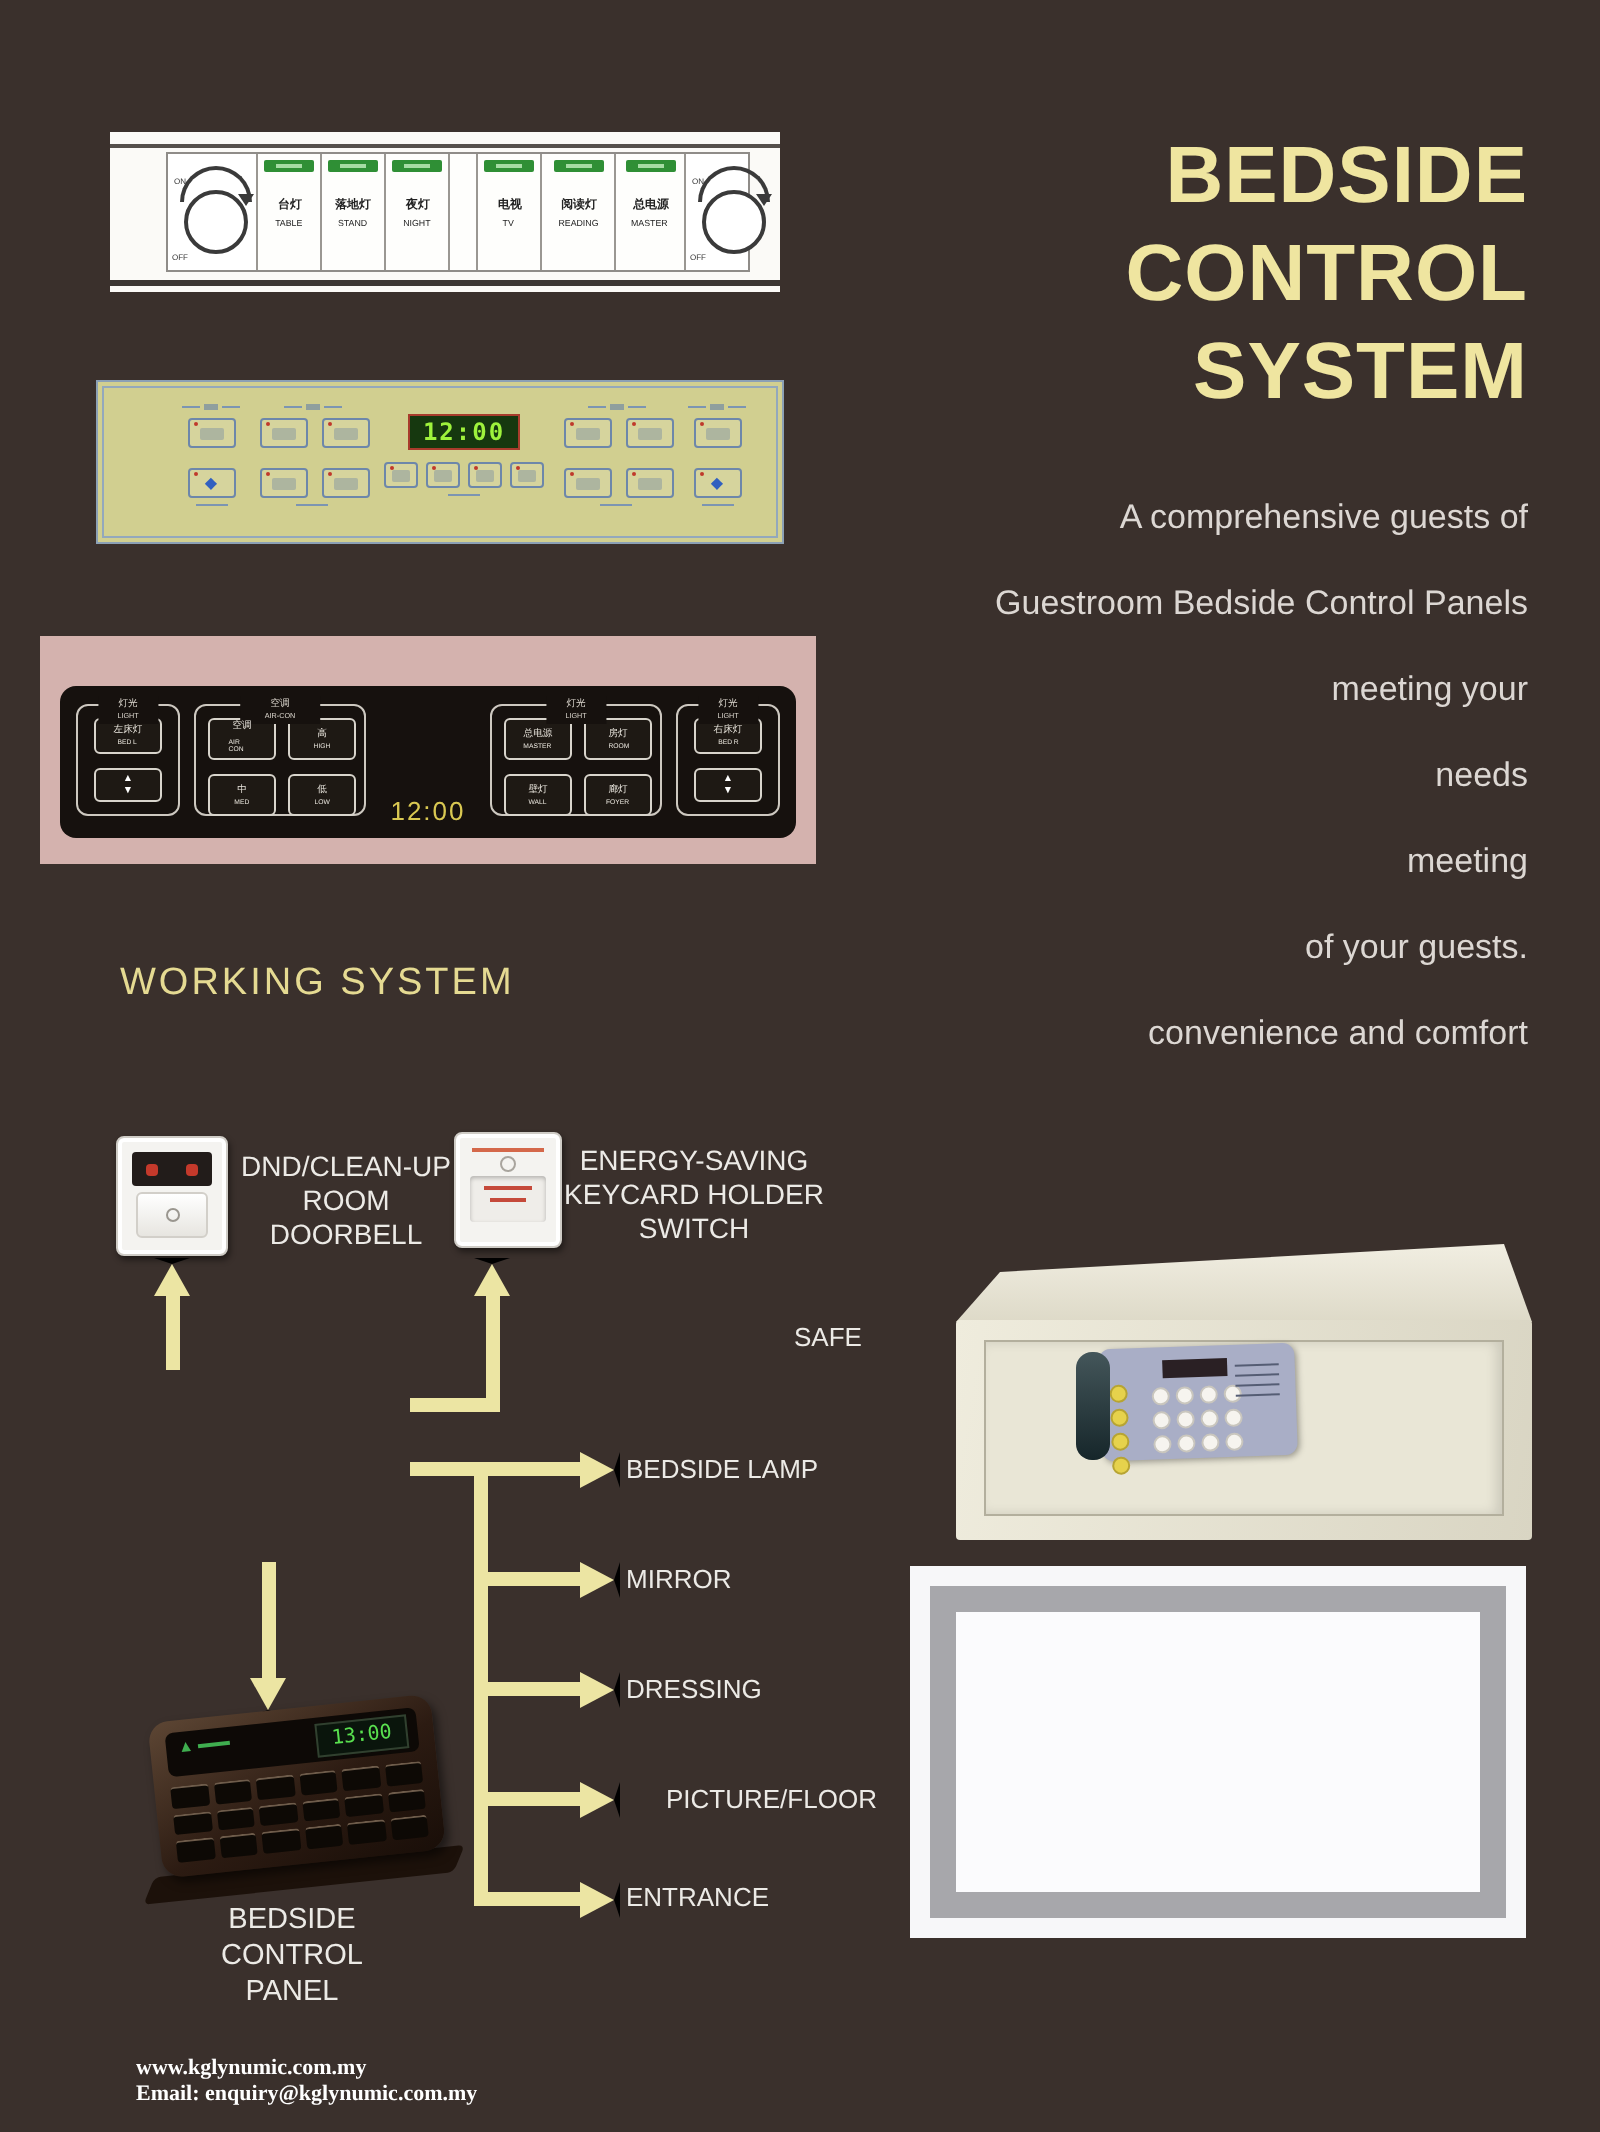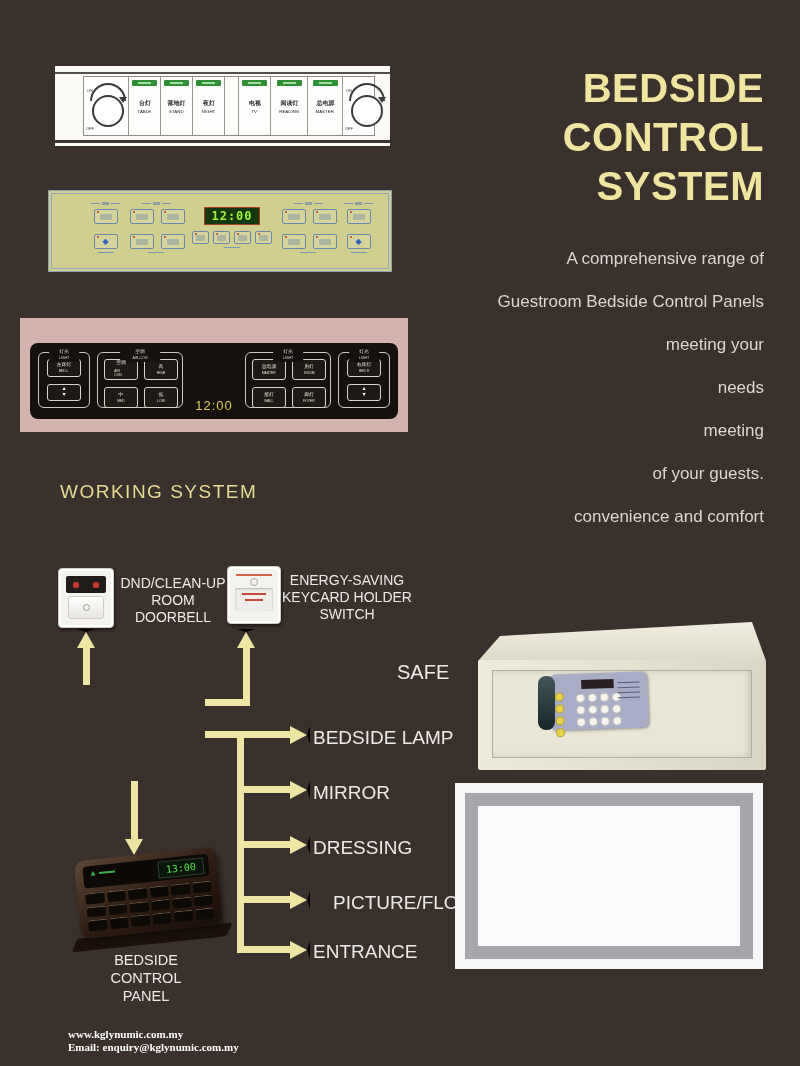--- a/index.html
+++ b/index.html
@@ -79,33 +79,33 @@
   .keycard{left:227px;top:566px;width:52px;height:56px;}
   .kc-line{position:absolute;top:7px;left:8px;right:8px;height:2px;background:#d4684a;}
   .kc-power{position:absolute;top:11px;left:50%;transform:translateX(-50%);width:6px;height:6px;border:1px solid #a9a59e;border-radius:50%;}
   .kc-panel{position:absolute;top:21px;left:7px;right:7px;height:23px;background:#efede9;box-shadow:inset 0 1px 2px rgba(0,0,0,.25);border-radius:2px;}
   .kc-t1{height:2px;background:#c5493a;margin:5px 7px 0 7px;}
   .kc-t2{height:2px;background:#c5493a;margin:4px 10px 0 10px;}
 
   .lbl{color:#eceae6;font-size:14px;line-height:17px;text-align:center;}
   .dnd-lbl{left:110px;top:575px;width:126px;}
   .kc-lbl{left:281px;top:572px;width:132px;}
-  .safe-lbl{left:397px;top:661px;font-size:20px;color:#eceae6;}
+  .safe-lbl{left:397px;top:661px;font-size:13px;color:#eceae6;}
 
   
   .junction{left:66px;top:683px;width:142px;height:98px;border:5px dashed #ffffff;border-radius:30px;box-sizing:border-box;}
   .junction-inner{position:absolute;left:9px;top:9px;right:9px;bottom:9px;background:#f7f9f8;border-radius:18px;display:flex;flex-direction:column;align-items:center;justify-content:center;color:#22222c;font-size:17px;line-height:21px;text-align:center;}
 
   
   .aline{position:absolute;background:#ece5a3;}
   .ah{position:absolute;width:0;height:0;border-style:solid;}
   .ah-up{border-left:9px solid transparent;border-right:9px solid transparent;border-bottom:16px solid #ece5a3;}
   .ah-down{border-left:9px solid transparent;border-right:9px solid transparent;border-top:16px solid #ece5a3;}
   .ah-right{border-top:9px solid transparent;border-bottom:9px solid transparent;border-left:17px solid #ece5a3;}
-  .target{position:absolute;left:313px;color:#eceae6;font-size:19px;}
+  .target{position:absolute;left:313px;color:#eceae6;font-size:13px;}
 
   
   .device{left:78px;top:854px;width:142px;height:90px;transform:rotate(-6deg);}
   .dev-body{position:absolute;left:0;top:0;right:0;bottom:12px;background:linear-gradient(155deg,#5d4634,#2c1b12 55%,#190e08);border-radius:10px;box-shadow:2px 3px 5px rgba(0,0,0,.5);}
   .dev-bar{position:absolute;left:8px;top:6px;right:8px;height:22px;background:#0d0906;border-radius:4px;}
   .dev-logo{position:absolute;left:6px;top:4px;display:flex;align-items:center;gap:2px;color:#3fae4f;font-size:8px;line-height:1;}
   .dev-logo i{display:block;width:16px;height:2px;background:#3fae4f;}
   .dev-lcd{position:absolute;right:5px;top:3px;width:44px;height:15px;background:#0a150c;border:1px solid #31402f;color:#59e04f;font-family:"DejaVu Sans Mono",monospace;font-size:10px;display:flex;align-items:center;justify-content:center;line-height:1;}
   .dev-keys{position:absolute;left:8px;top:33px;right:8px;bottom:7px;display:grid;grid-template-columns:repeat(6,1fr);grid-template-rows:repeat(3,1fr);gap:3px;}
   .dev-key{background:#0d0905;border-radius:2px;border-top:1px solid #6e5c4b;}
@@ -339,21 +339,21 @@
       </div>
     </div>
   </div>
 
   <div class="abs title">
     <div>BEDSIDE</div>
     <div>CONTROL</div>
     <div>SYSTEM</div>
   </div>
   <div class="abs intro">
-    <div>A comprehensive range of</div>
+    <div>A comprehensive guests of</div>
     <div>Guestroom Bedside Control Panels</div>
     <div>meeting your</div>
     <div>needs</div>
     <div>meeting</div>
     <div>of your guests.</div>
     <div>convenience and comfort</div>
   </div>
 
   <div class="abs working">WORKING SYSTEM</div>
 

